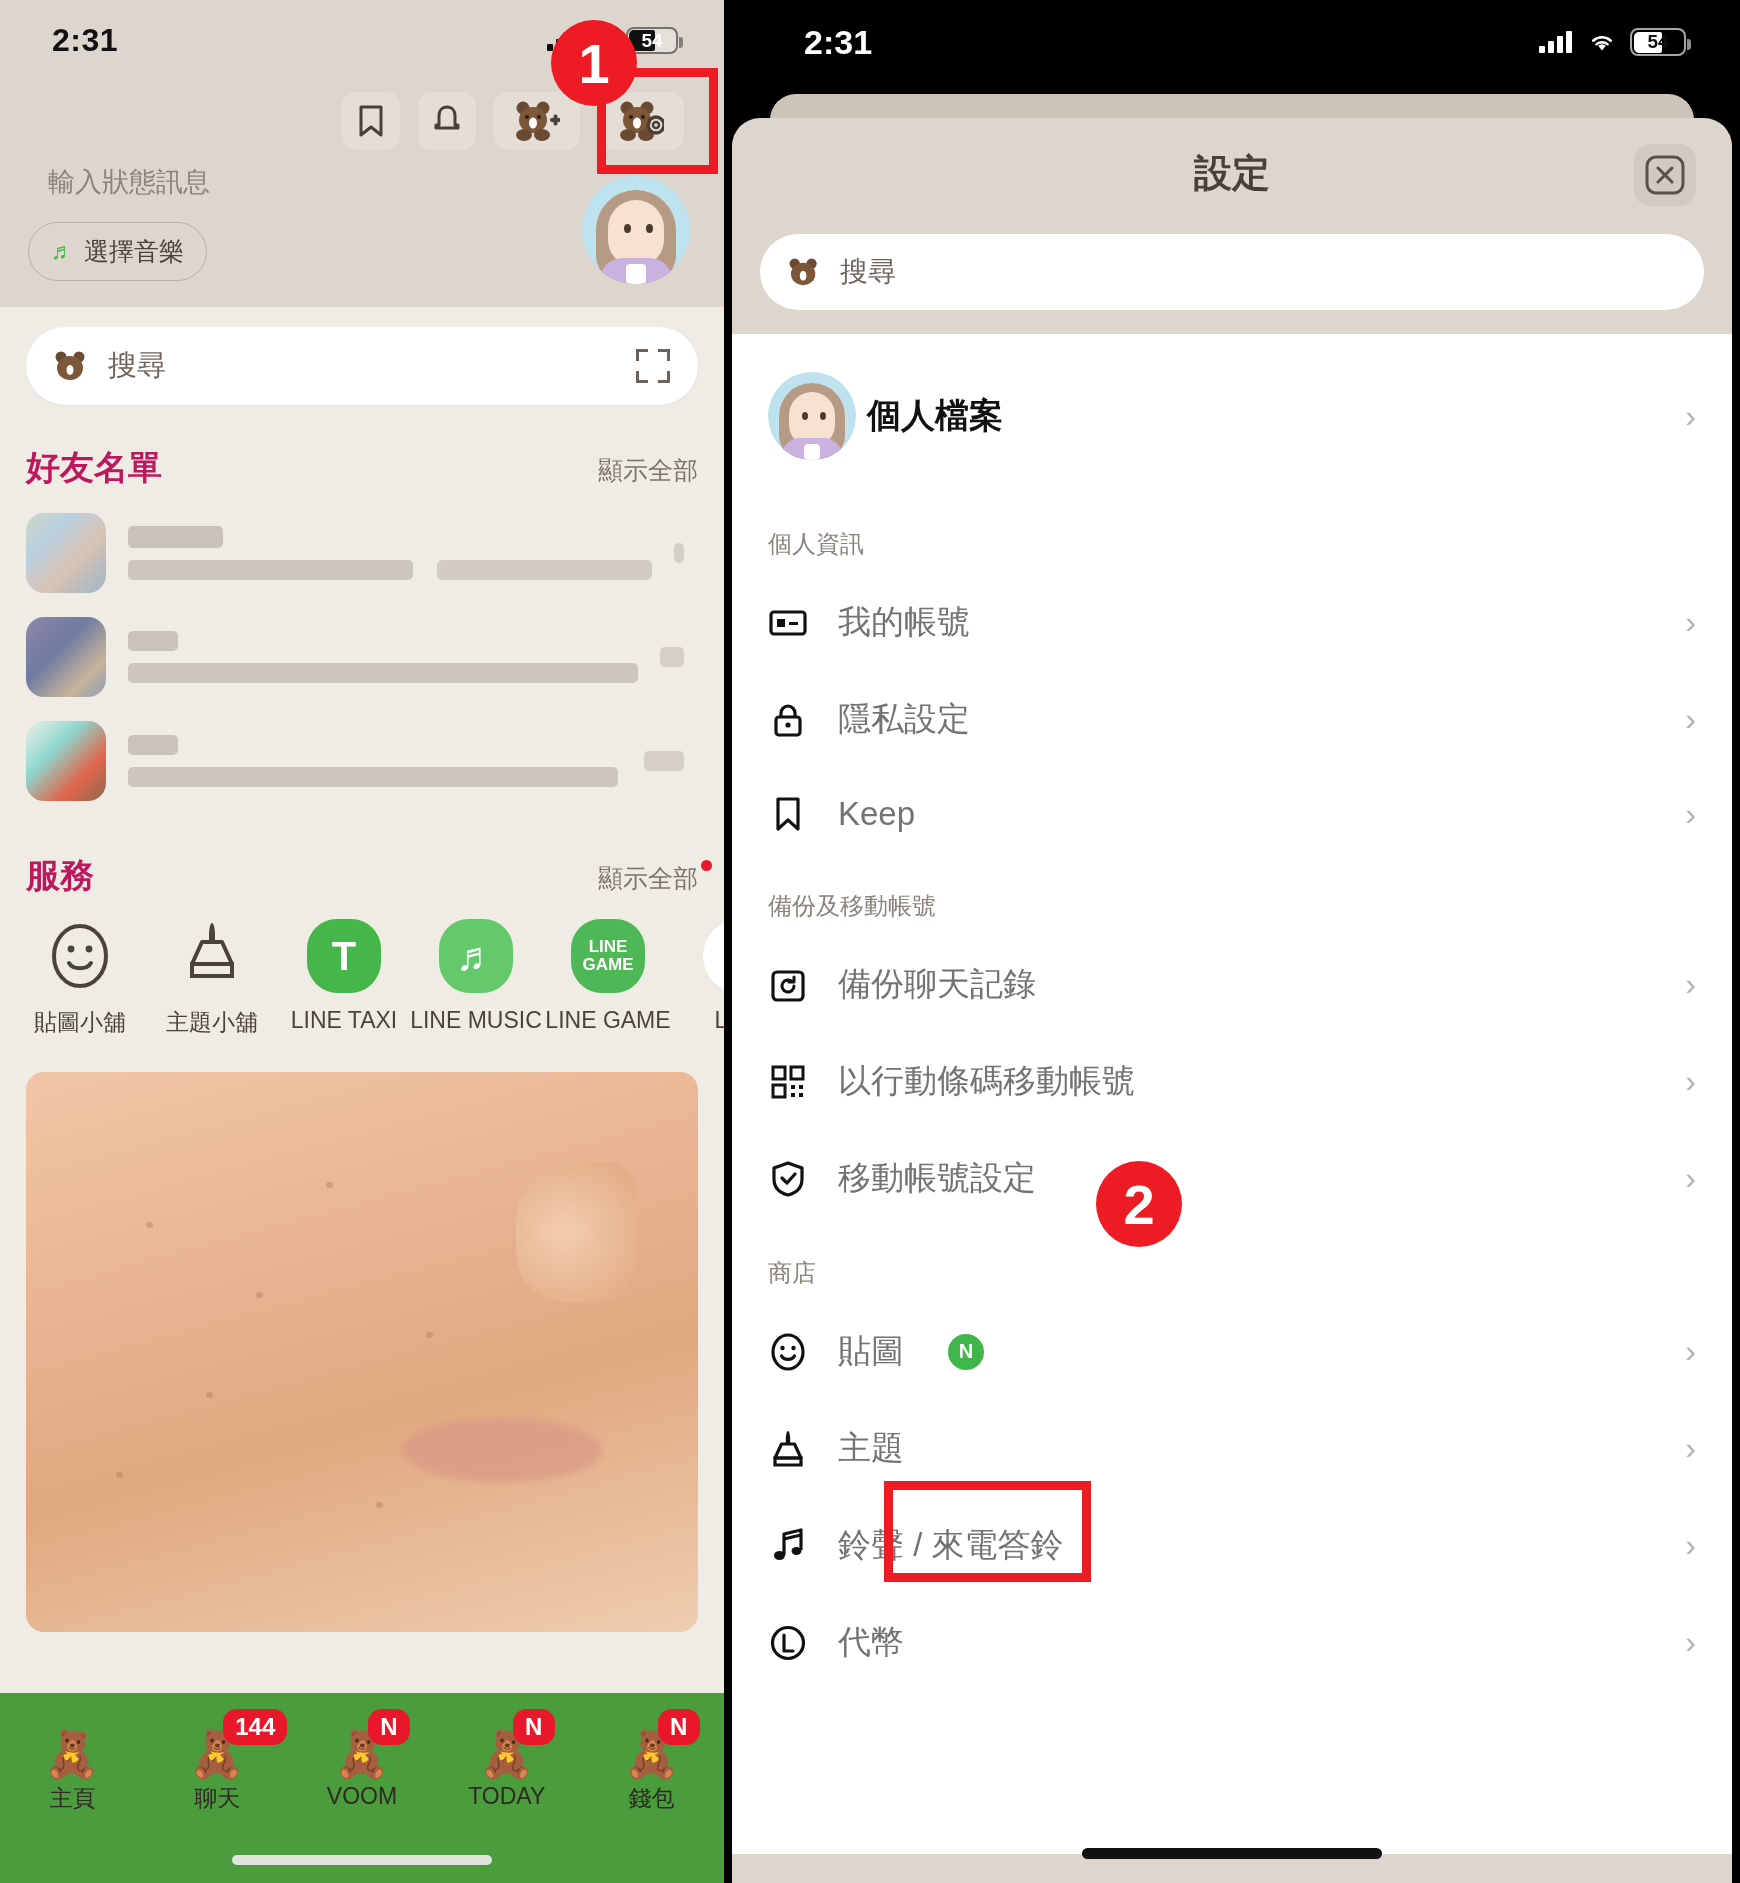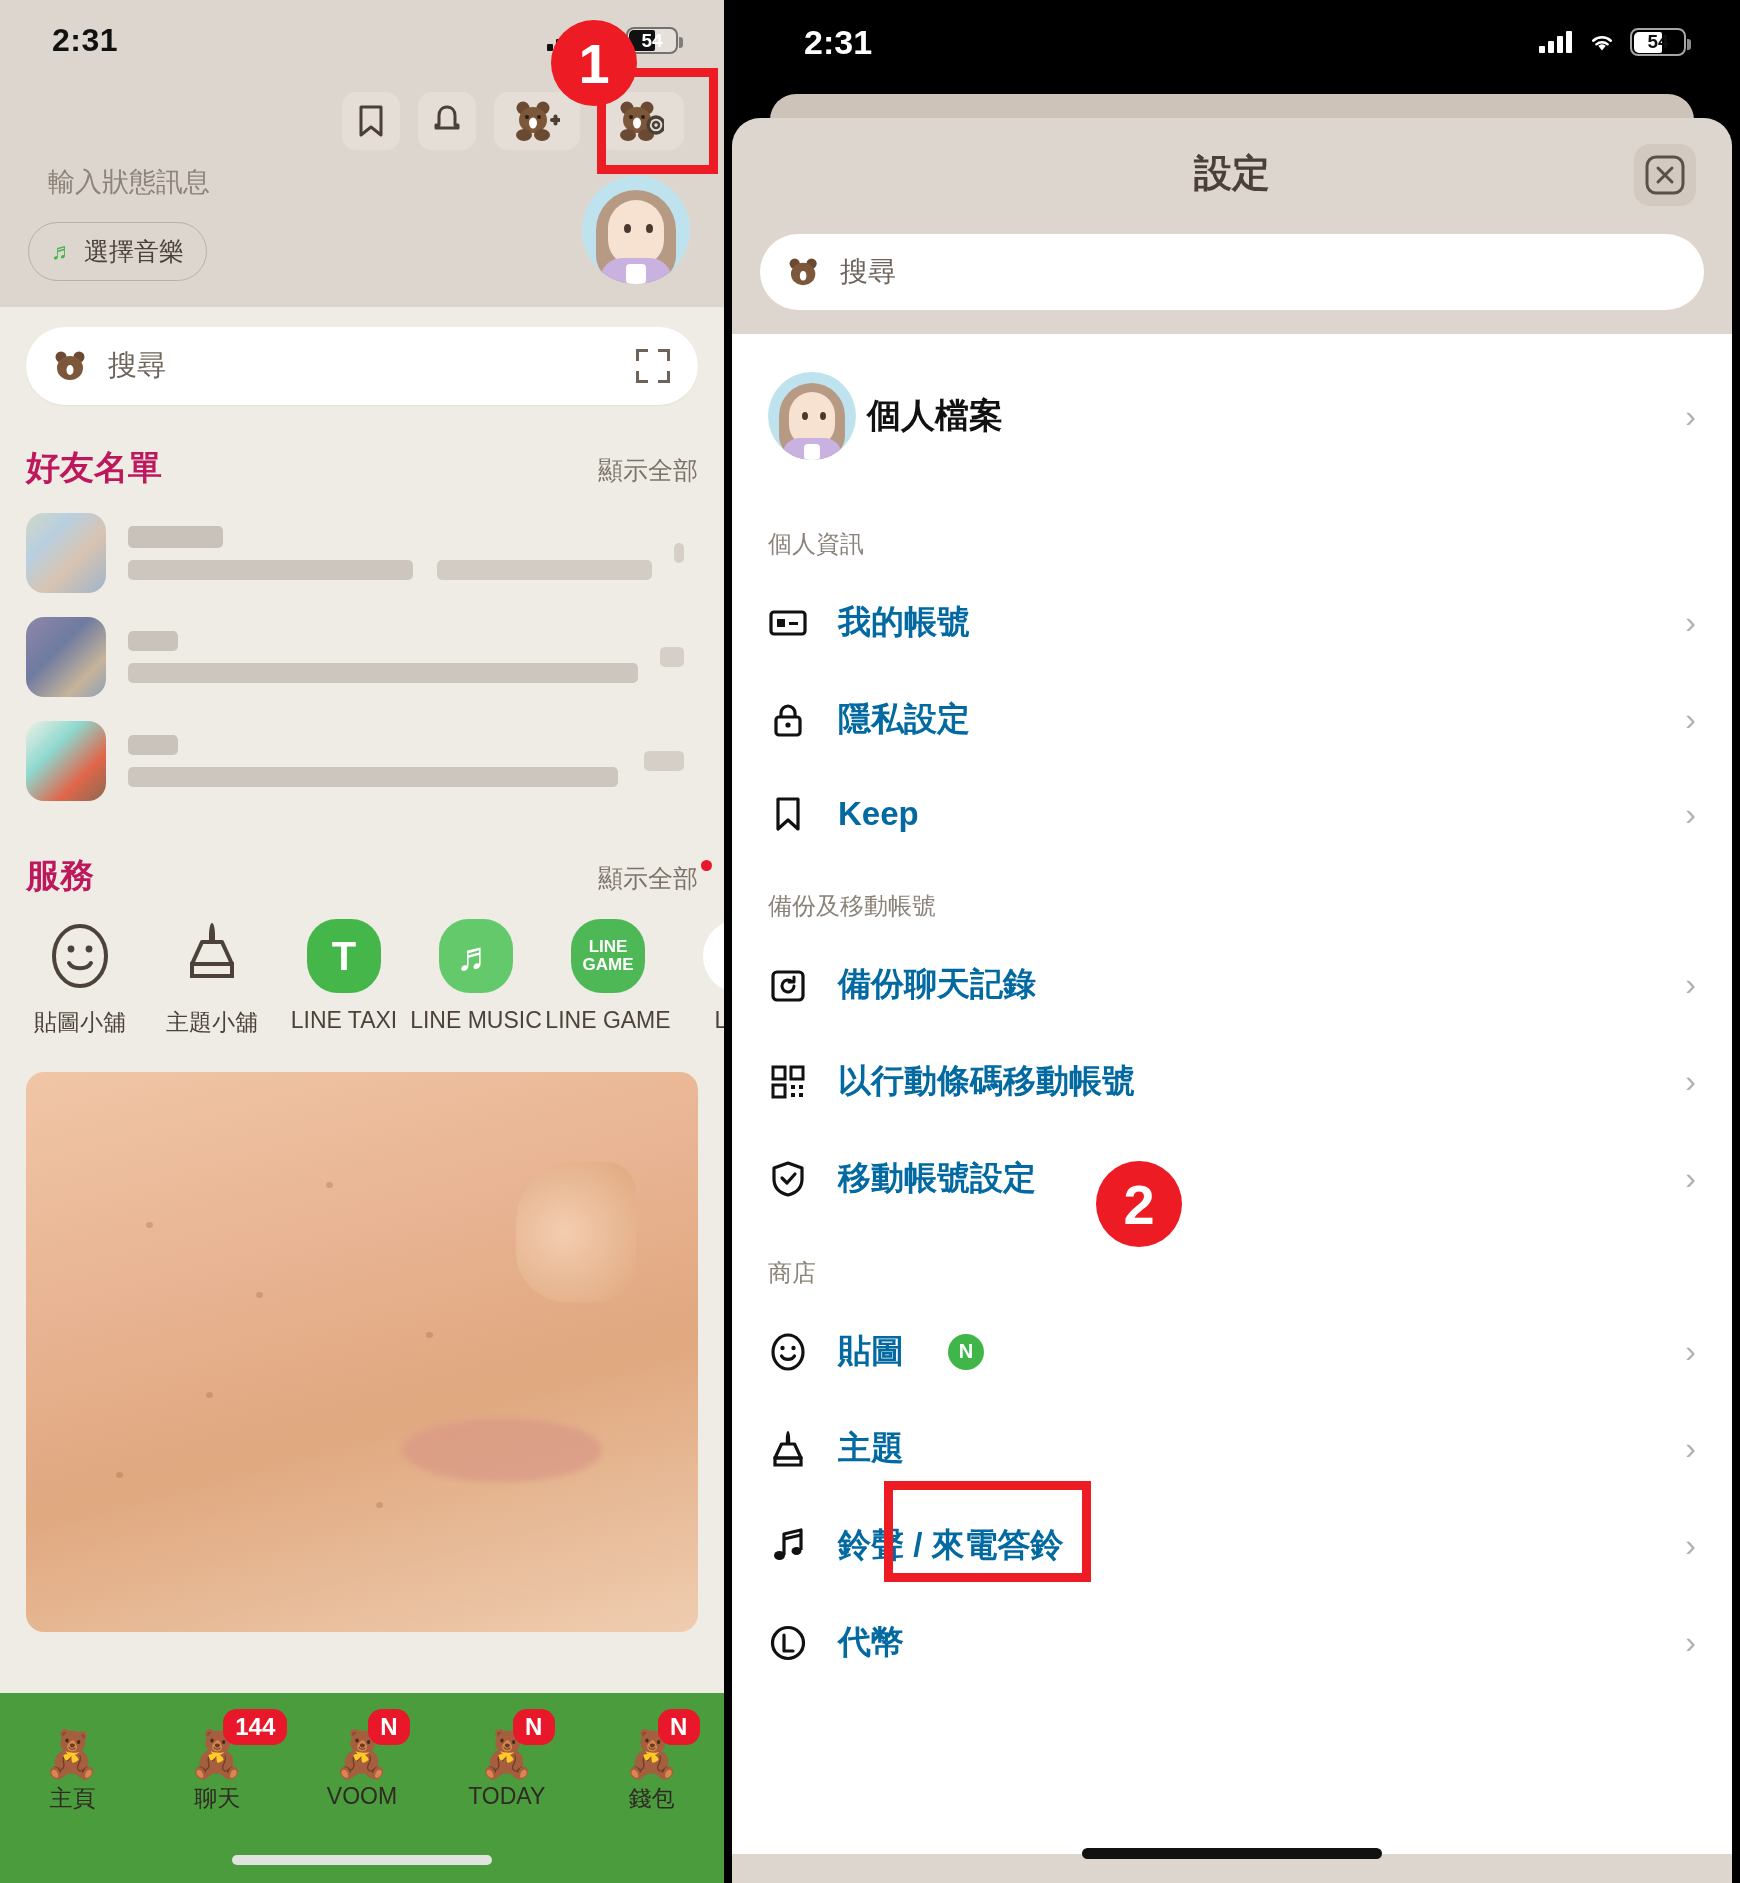--- a/index.html
+++ b/index.html
@@ -176,21 +176,21 @@
   .pf-av .av-eye{width:6px;height:8px;top:40px}.pf-av .av-eye.l{left:34px}.pf-av .av-eye.r{left:52px}
   .pf-av .av-body{left:14px;width:60px;height:22px;border-radius:18px 18px 0 0}
   .pf-av .av-collar{left:36px;width:16px;height:16px}
   .pf-label { font-size: 34px; font-weight: bold; color: #111; }
   .chev { margin-left: auto; color: #b4b0ab; font-size: 32px; }
 
   .grp-title { font-size: 24px; color: #8a8379; padding: 30px 36px 14px; }
   .row { display:flex; align-items:center; gap: 30px; padding: 26px 36px; position:relative; }
   .row .ico { width: 40px; height: 40px; flex:0 0 auto; display:flex;
      align-items:center; justify-content:center; }
-  .row .lbl { font-size: 33px; font-weight: bold; color:#0369a1; }
+  .row .lbl { font-size: 33px; font-weight: normal; color:#737373; }
   .n-badge { width: 36px; height: 36px; border-radius:50%; background:#3fb54a;
      color:#fff; font-size: 20px; font-weight:bold; display:flex; align-items:center;
      justify-content:center; margin-left: 14px; }
   .rp-homebar { position:absolute; bottom: 24px; left:50%; transform:translateX(-50%);
      width: 300px; height: 11px; border-radius:6px; background:#111; }
 
   
   .callout-box { position:absolute; border: 9px solid #ed1c24; z-index: 40; }
   .callout-num { position:absolute; z-index: 41; width: 86px; height: 86px;
      border-radius: 50%; background:#ed1c24; color:#fff; font-size: 56px; font-weight:bold;

